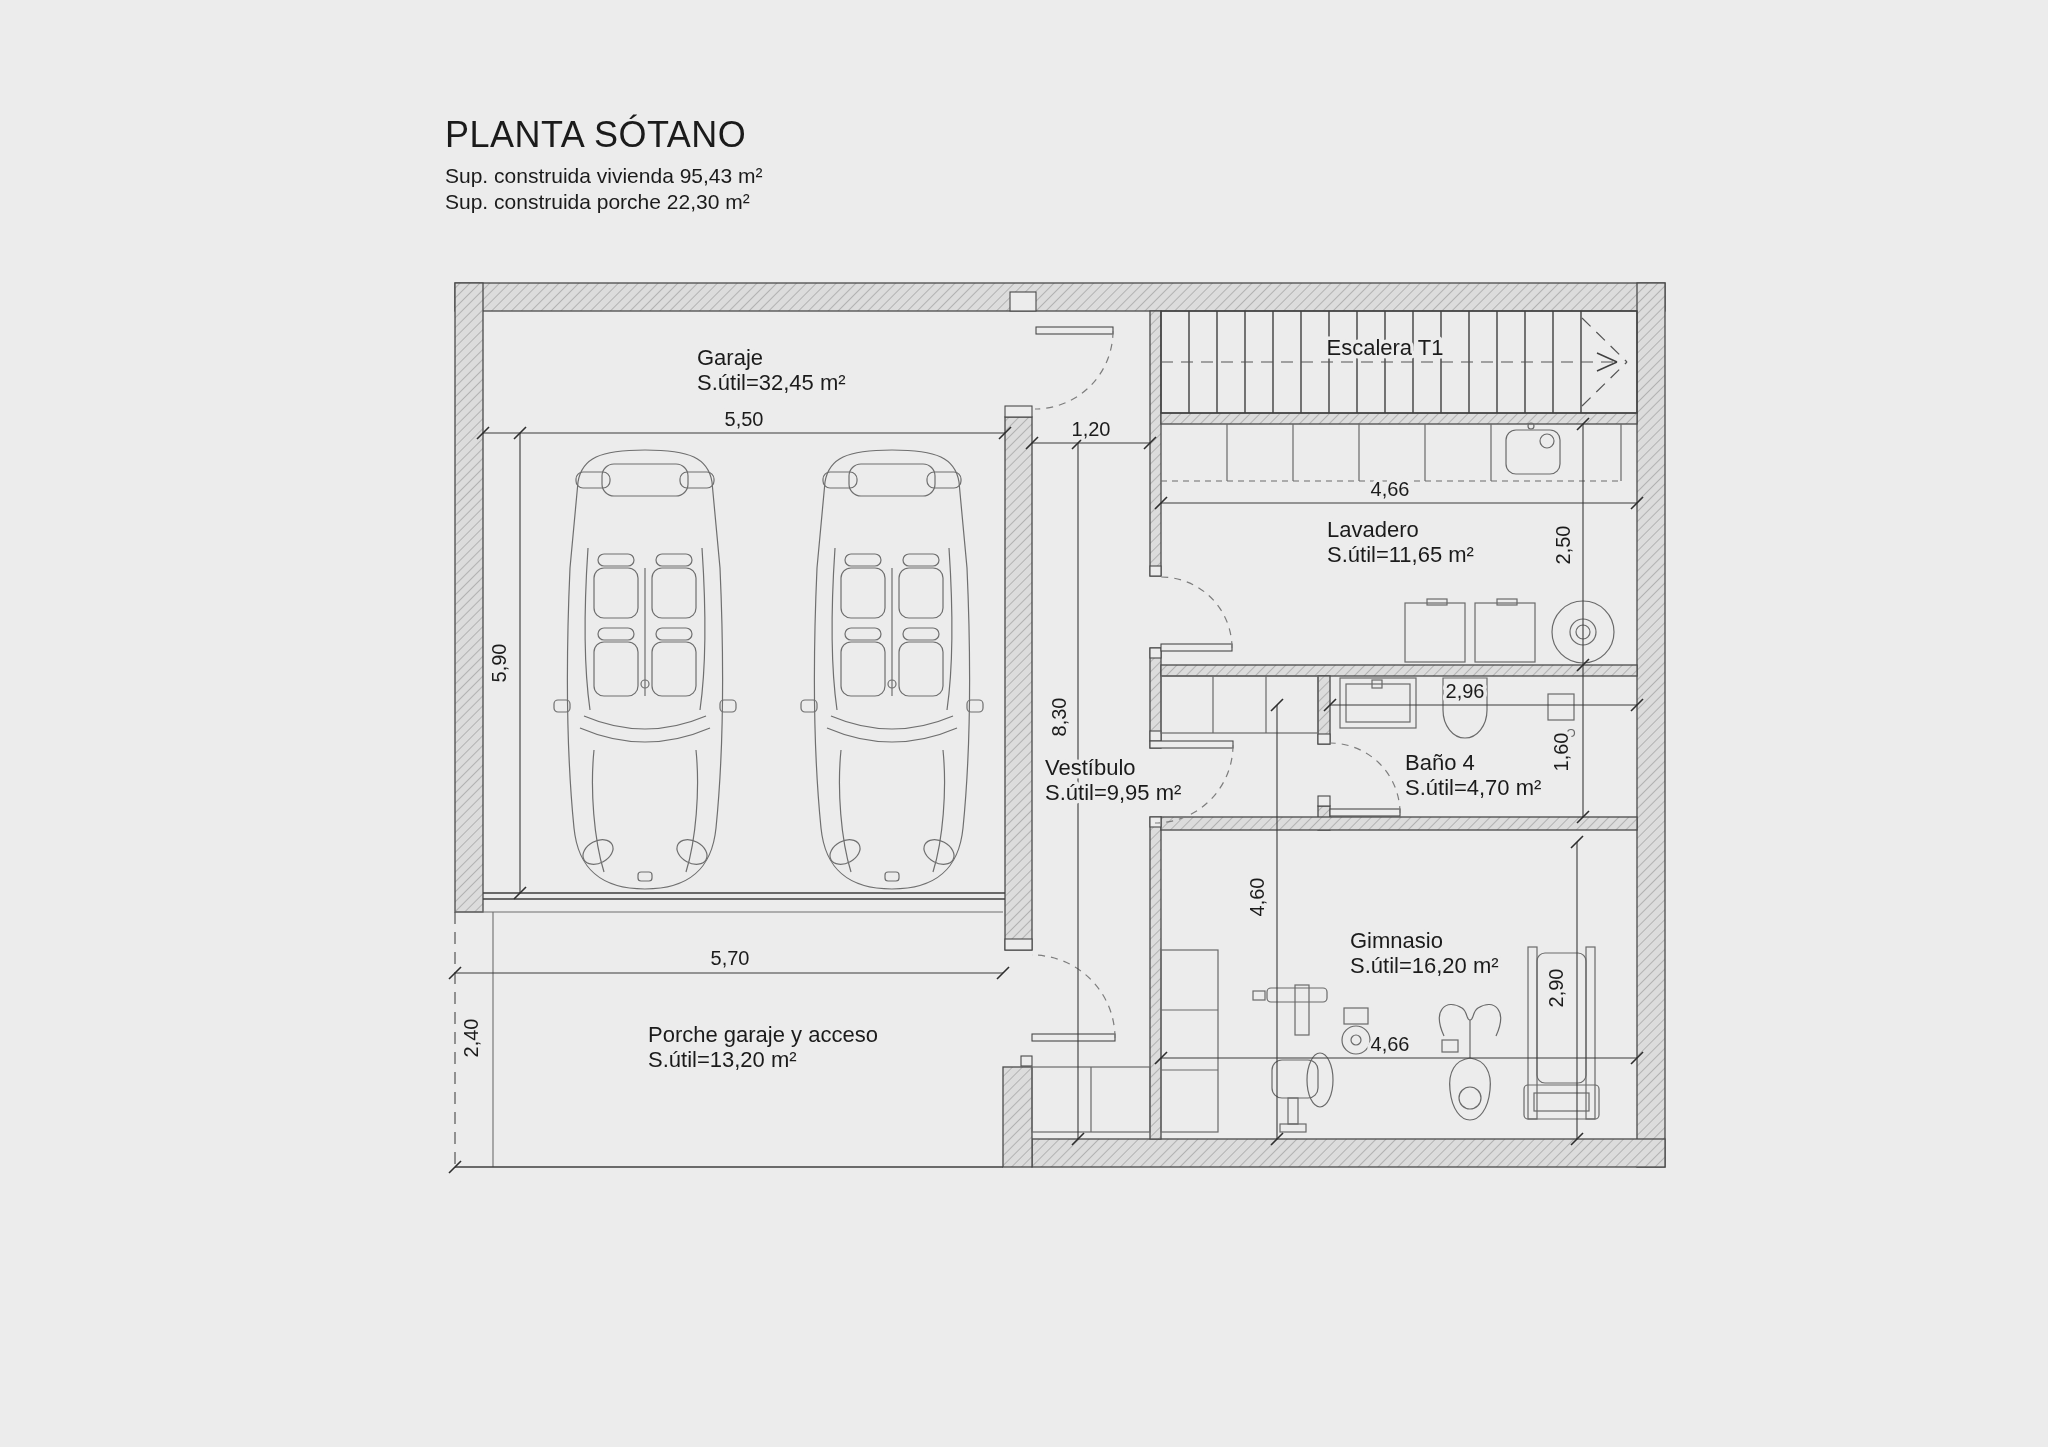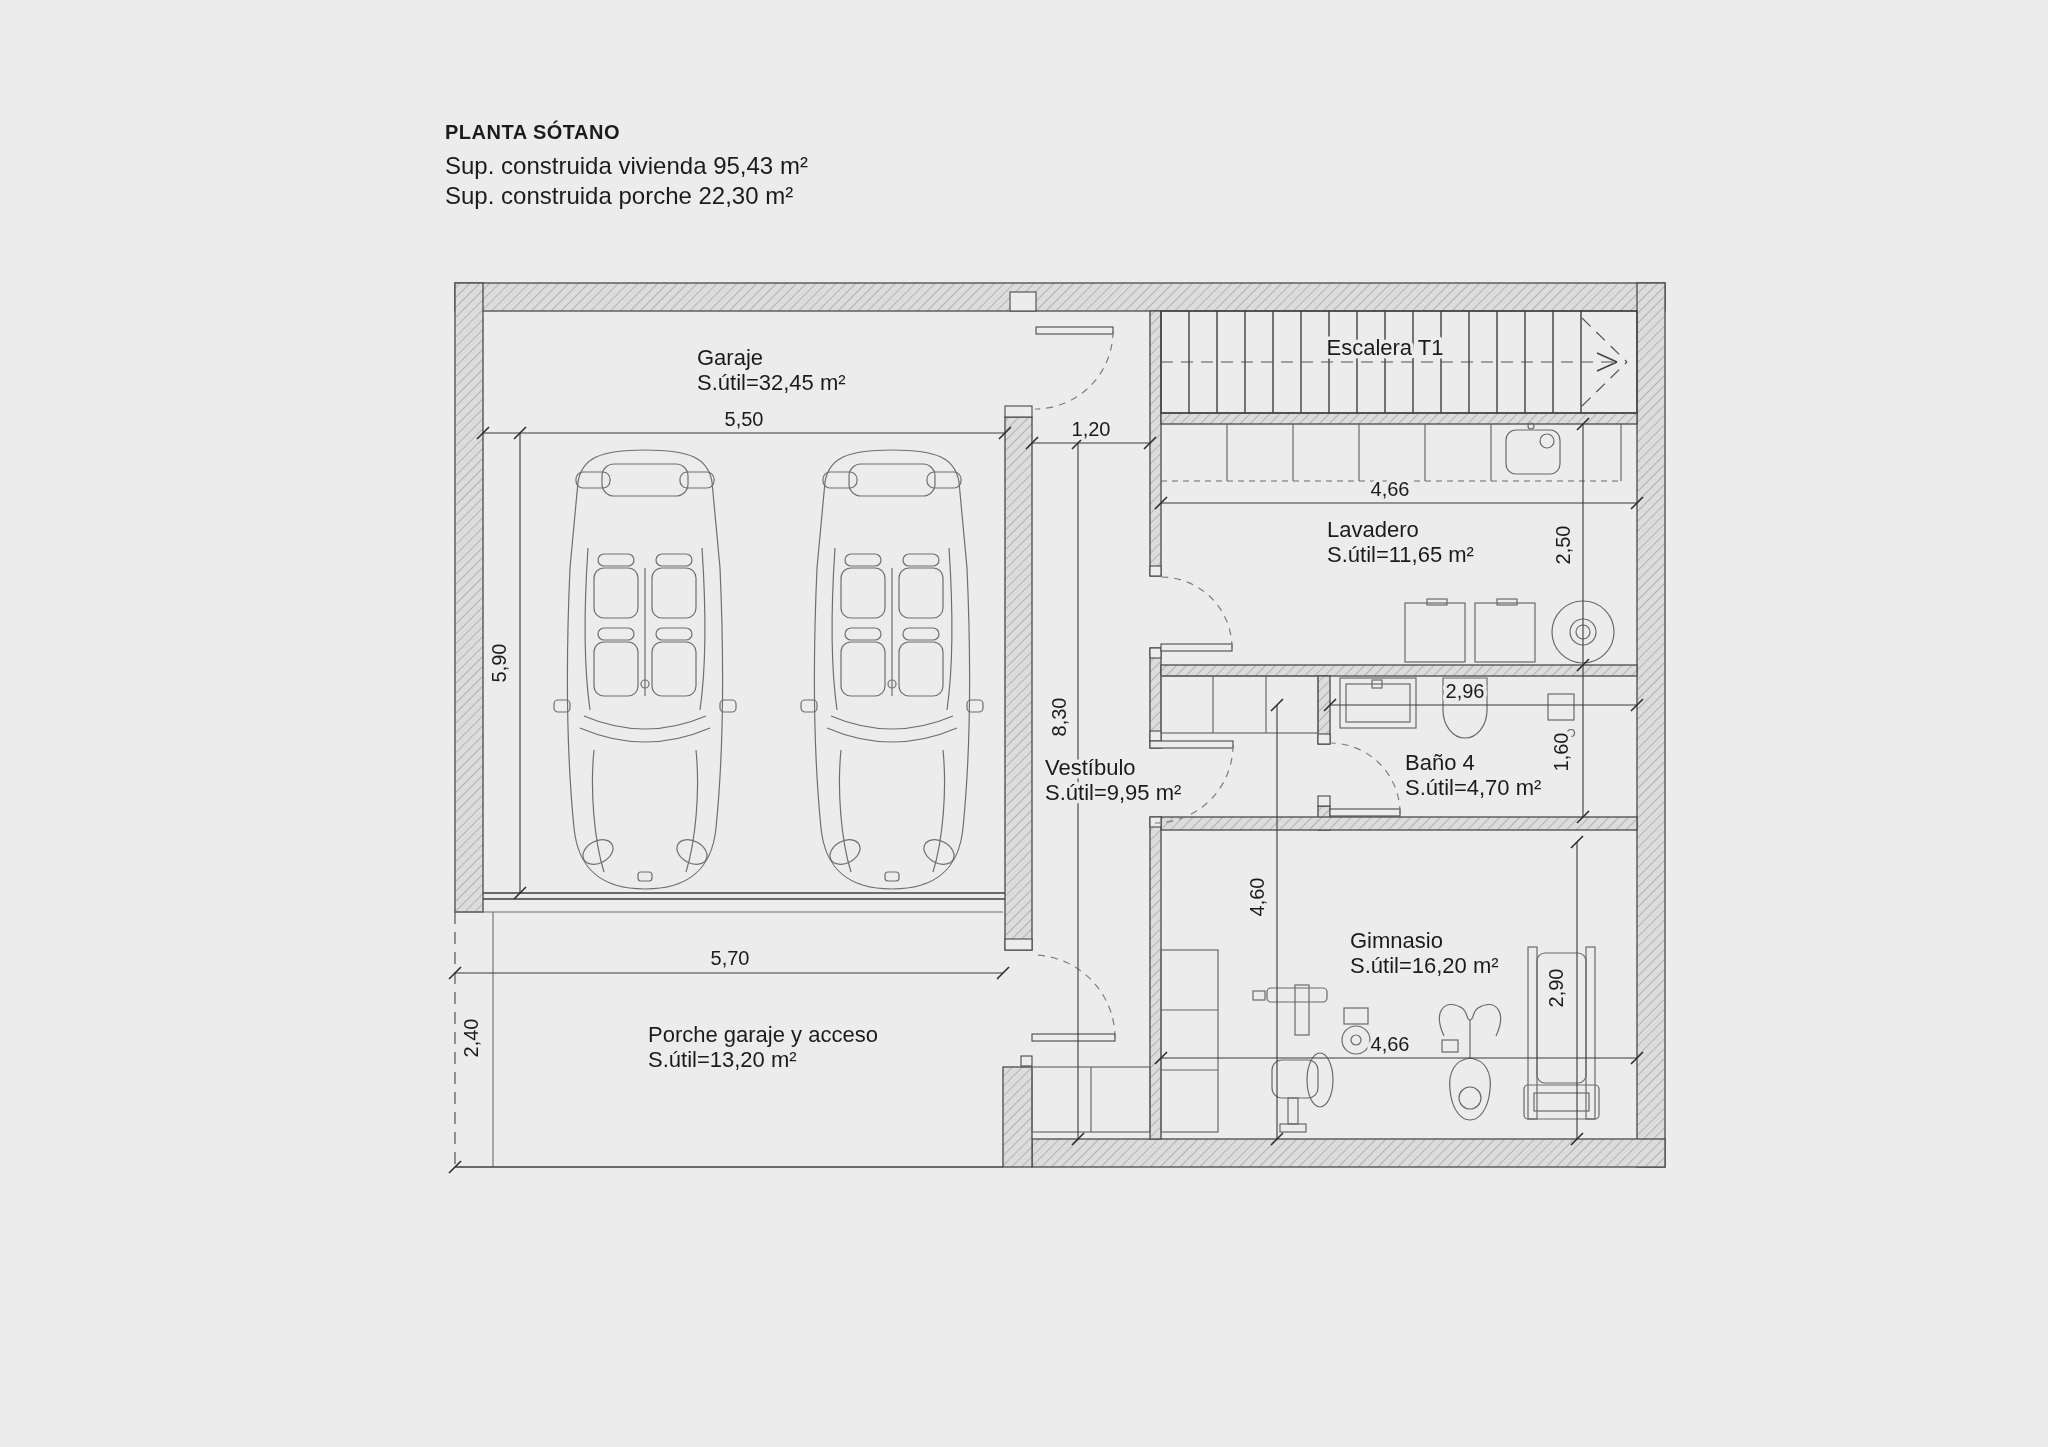--- a/index.html
+++ b/index.html
@@ -10,22 +10,22 @@
   }
   html,body{margin:0;padding:0;}
   body{
     width:2048px;height:1447px;position:relative;
     background:var(--bg);
     font-family:"Liberation Sans", sans-serif;
     color:var(--text);
     overflow:hidden;
   }
   #titleblock{position:absolute;left:445px;top:112px;line-height:1.25;}
-  #titleblock h1{margin:8px 0 6px 0;font-size:20px;font-weight:700;letter-spacing:.5px;}
-  #titleblock p{margin:0;font-size:24px;font-weight:400;}
+  #titleblock h1{margin:0 0 6px 0;font-size:36px;font-weight:400;letter-spacing:.5px;}
+  #titleblock p{margin:0;font-size:21px;font-weight:400;}
   svg{position:absolute;left:0;top:0;}
   svg text{font-family:"Liberation Sans", sans-serif;fill:var(--text);}
   .roomname{font-size:22px;}
   .dim{font-size:20px;}
   .halo{paint-order:stroke;stroke:#ececec;stroke-width:7px;stroke-linejoin:round;}
   .wall{fill:url(#hatch);stroke:#4a4a4a;stroke-width:1.3;}
   .cap{fill:#ececec;stroke:#4a4a4a;stroke-width:1.1;}
   .ln{stroke:var(--line);stroke-width:1.4;fill:none;}
   .lt{stroke:#6e6e6e;stroke-width:1.1;fill:none;}
   .fix{stroke:#6a6a6a;stroke-width:1.2;fill:none;}

